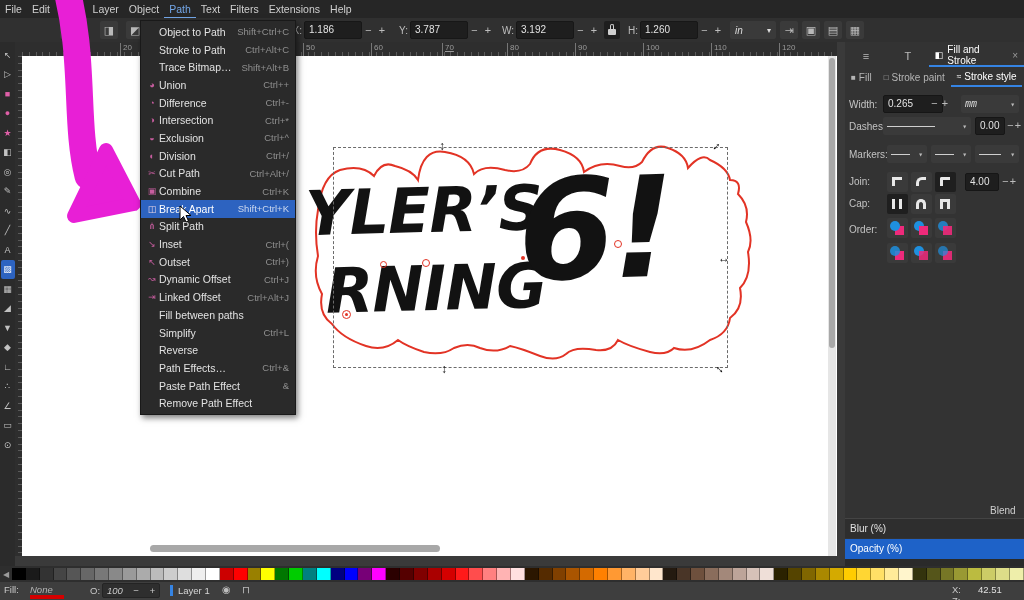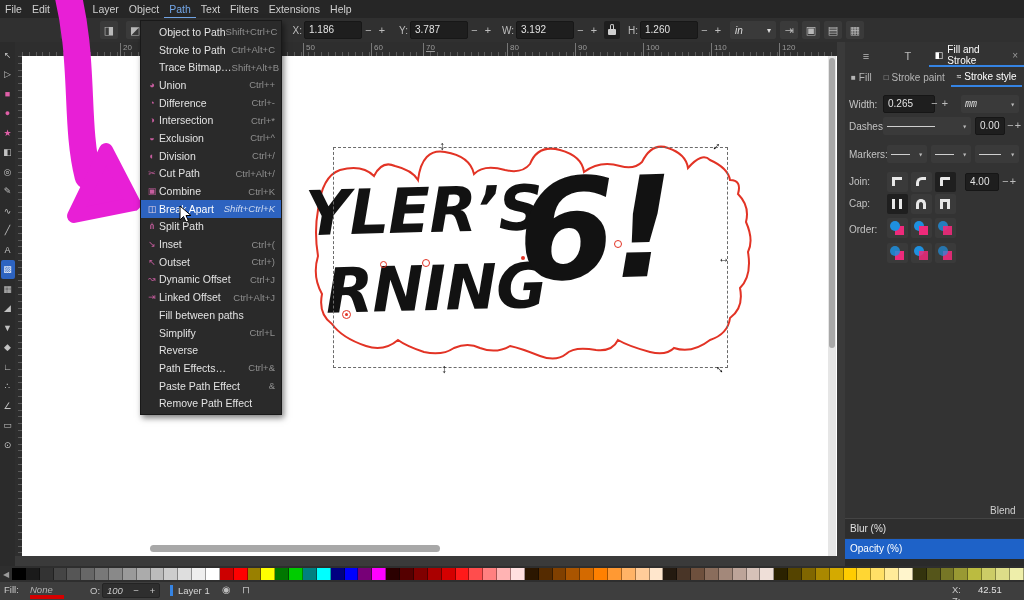--- a/index.html
+++ b/index.html
@@ -62,30 +62,30 @@
   .reddot.fill { background:#e23325; border:none; }
   
   .marquee { position:absolute; left:311px; top:91px; width:395px; height:221px; border:1px dashed #6b6b6b; }
   .handle { position:absolute; color:#111; font-size:12px; font-weight:bold; line-height:10px; }
   
   .hscroll-thumb { position:absolute; left:128px; top:489px; width:290px; height:7px; background:#a8a8a8; border-radius:4px; }
   .vscroll-track { position:absolute; left:806px; top:0; width:8px; height:500px; background:#e6e6e6; }
   .vscroll-thumb { position:absolute; left:807px; top:2px; width:6px; height:290px; background:#a8a8a8; border-radius:3px; }
 
   
-  .popup { position:absolute; left:140px; top:20px; width:142px; background:#2a2a2a; border:1px solid #191919;
+  .popup { position:absolute; left:140px; top:20px; width:156px; background:#2a2a2a; border:1px solid #191919;
     box-shadow:2px 3px 6px rgba(0,0,0,.5); z-index:40; padding:2px 0; }
   .menu-item { height:17.7px; display:flex; align-items:center; padding:0 6px 0 4px; }
   .menu-item.active { background:#2d63c0; }
   .mi-icon { width:14px; font-size:9px; color:#c65d9e; text-align:center; flex:none; }
   .menu-item.active .mi-icon { color:#e8d4e4; }
   .mi-label { flex:1; font-size:10.5px; color:#e2e2e2; white-space:nowrap; }
   .menu-item.active .mi-label { color:#fff; }
   .mi-shortcut { font-size:9.5px; color:#8f8f8f; white-space:nowrap; }
-  .menu-item.active .mi-shortcut { color:#cdd9ef;font-style:italic; }
+  .menu-item.active .mi-shortcut { color:#cdd9ef; }
 
   
   .dock { position:absolute; left:845px; top:42px; width:179px; height:558px; background:#333333;
     color:#cccccc; font-size:10px; z-index:6; }
   .dock-tabs { position:absolute; left:0; top:3px; width:179px; height:22px; display:flex; align-items:center; }
   .dtab { height:22px; display:flex; align-items:center; justify-content:center; color:#bbb; }
   .dtab.icon-tab { width:44px; font-size:11px; }
   .dtab.active { color:#fff; border-bottom:2px solid #3584e4; padding:0 6px; }
   .dtab .closex { margin-left:5px; color:#9a9a9a; }
   .subtabs { position:absolute; left:0; top:25px; width:179px; height:20px; display:flex; align-items:center; font-size:10px; }
@@ -216,21 +216,21 @@
     <span class="cmd-ico" style="left:824px">▤</span>
     <span class="cmd-ico" style="left:846px">▦</span>
   </div>
 
   <div class="ruler-corner"></div>
   <div class="hruler">
 
   <span class="rnum" style="left: 98px;">20</span>
       <span class="rnum" style="left: 281px;">50</span>
       <span class="rnum" style="left: 349px;">60</span>
-      <span class="rnum" style="left: 401px; text-decoration: underline;">70</span>
+      <span class="rnum" style="left: 420px; text-decoration: underline;">70</span>
       <span class="rnum" style="left: 485px;">80</span>
       <span class="rnum" style="left: 553px;">90</span>
       <span class="rnum" style="left: 621px;">100</span>
       <span class="rnum" style="left: 689px;">110</span>
       <span class="rnum" style="left: 757px;">120</span>
     </div>
   <div class="vruler"></div>
 
   <div class="toolbox">
 
@@ -420,21 +420,21 @@
         <span class="sq">□</span>
         <span>Stroke paint</span>
       </span>
       <span class="stab active">
         <span class="sq">≈</span>
         <span>Stroke style</span>
       </span>
     </div>
 
     <span class="drow-label" style="top:57px">Width:</span>
-    <span class="dfield" style="left:38px;top:53px;width:52px">0.265</span>
+    <span class="dfield" style="left:38px;top:53px;width:60px">0.265</span>
     <span class="dmp" style="left:86px;top:55px"><i>−</i><i>+</i></span>
     <span class="dsel" style="left:116px;top:53px;width:58px">
       <i>mm</i>
         <i class="caret">▾</i>
     </span>
 
     <span class="drow-label" style="top:79px">Dashes:</span>
     <span class="dsel" style="left:38px;top:75px;width:88px">
       <i class="line"></i>
         <i class="caret">▾</i>

